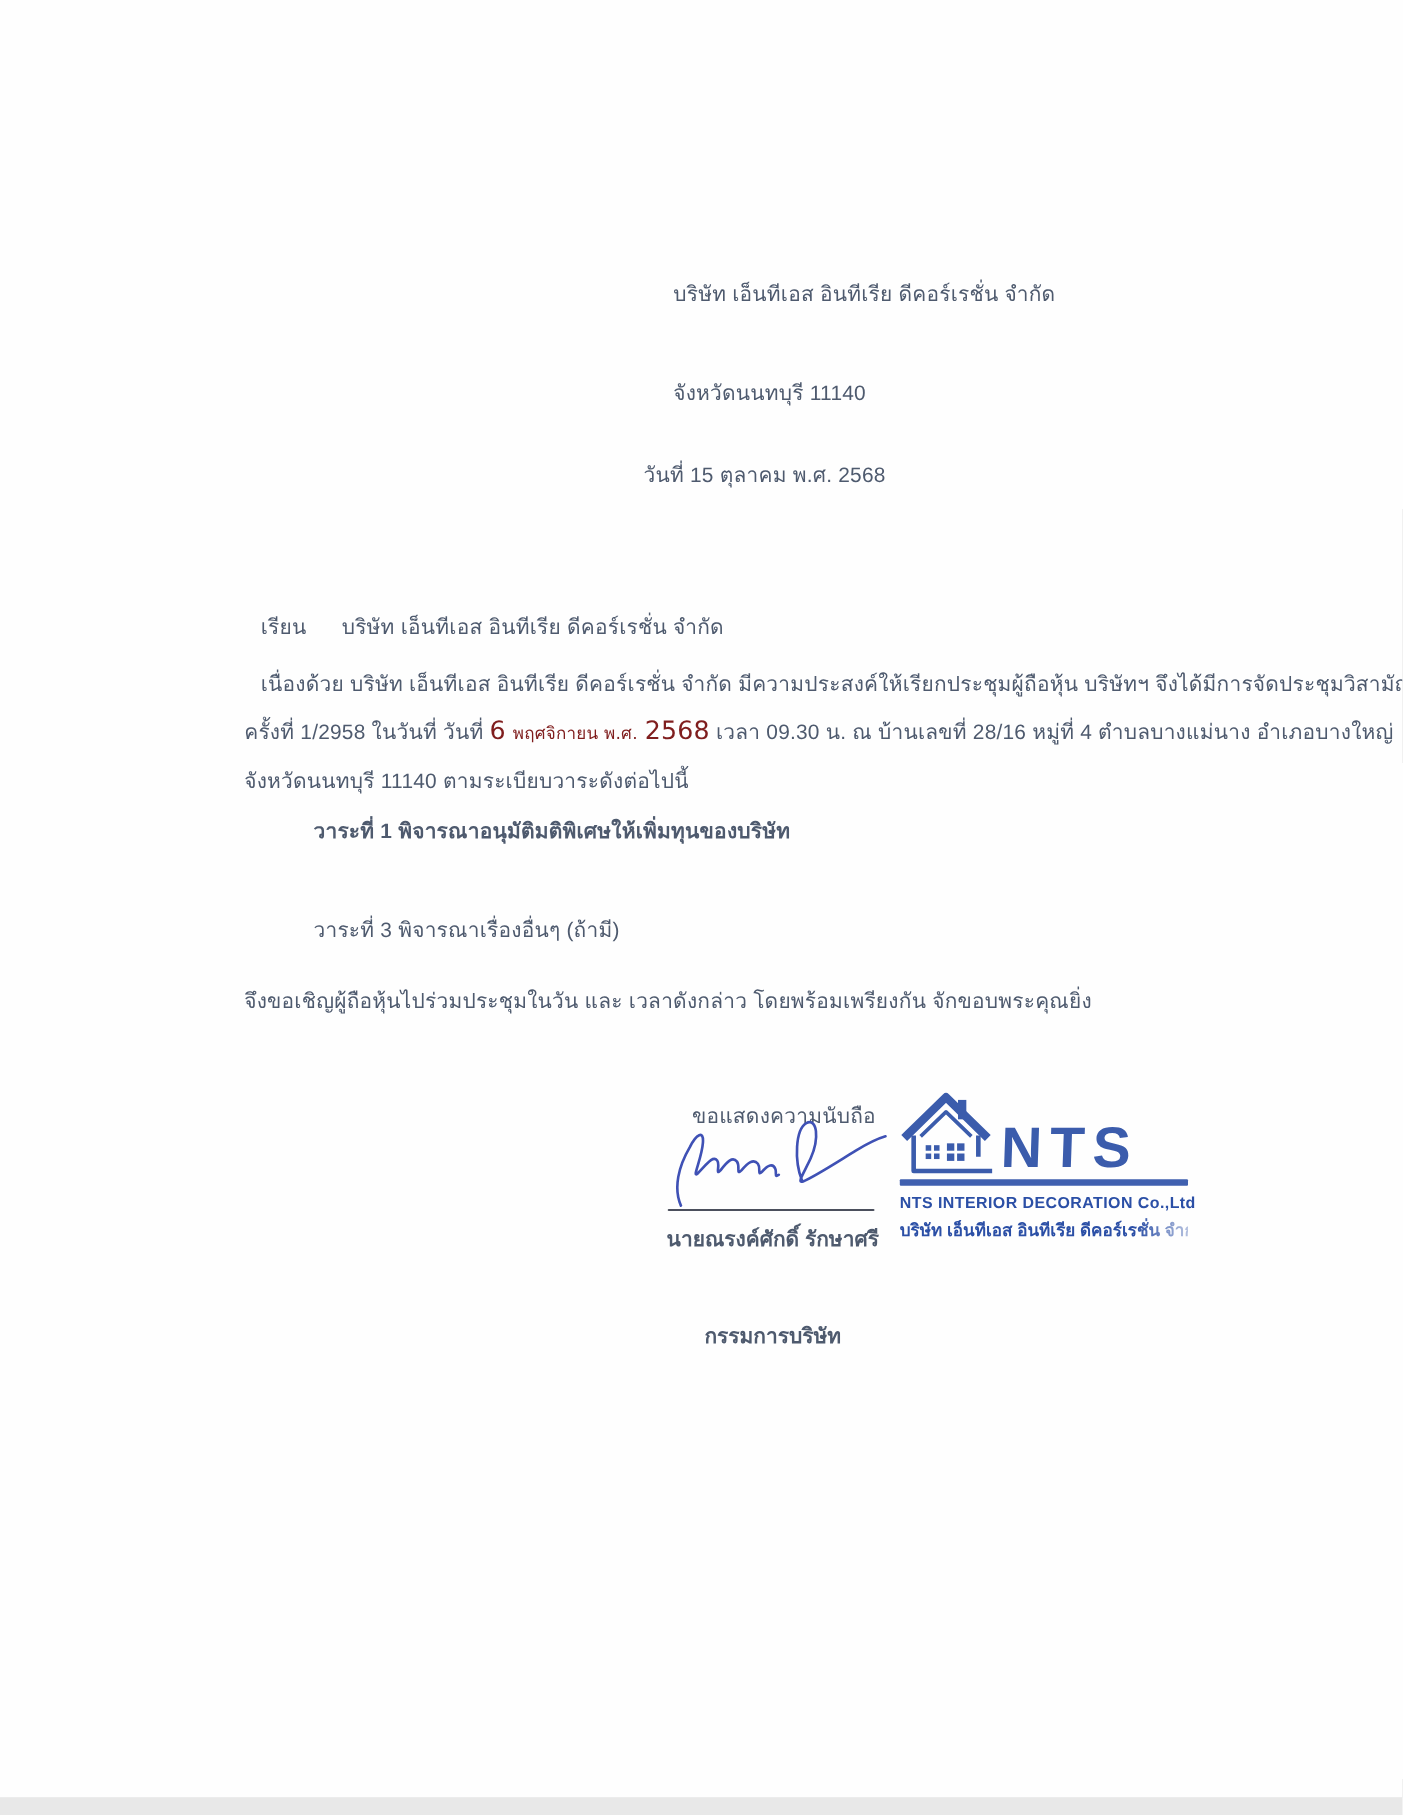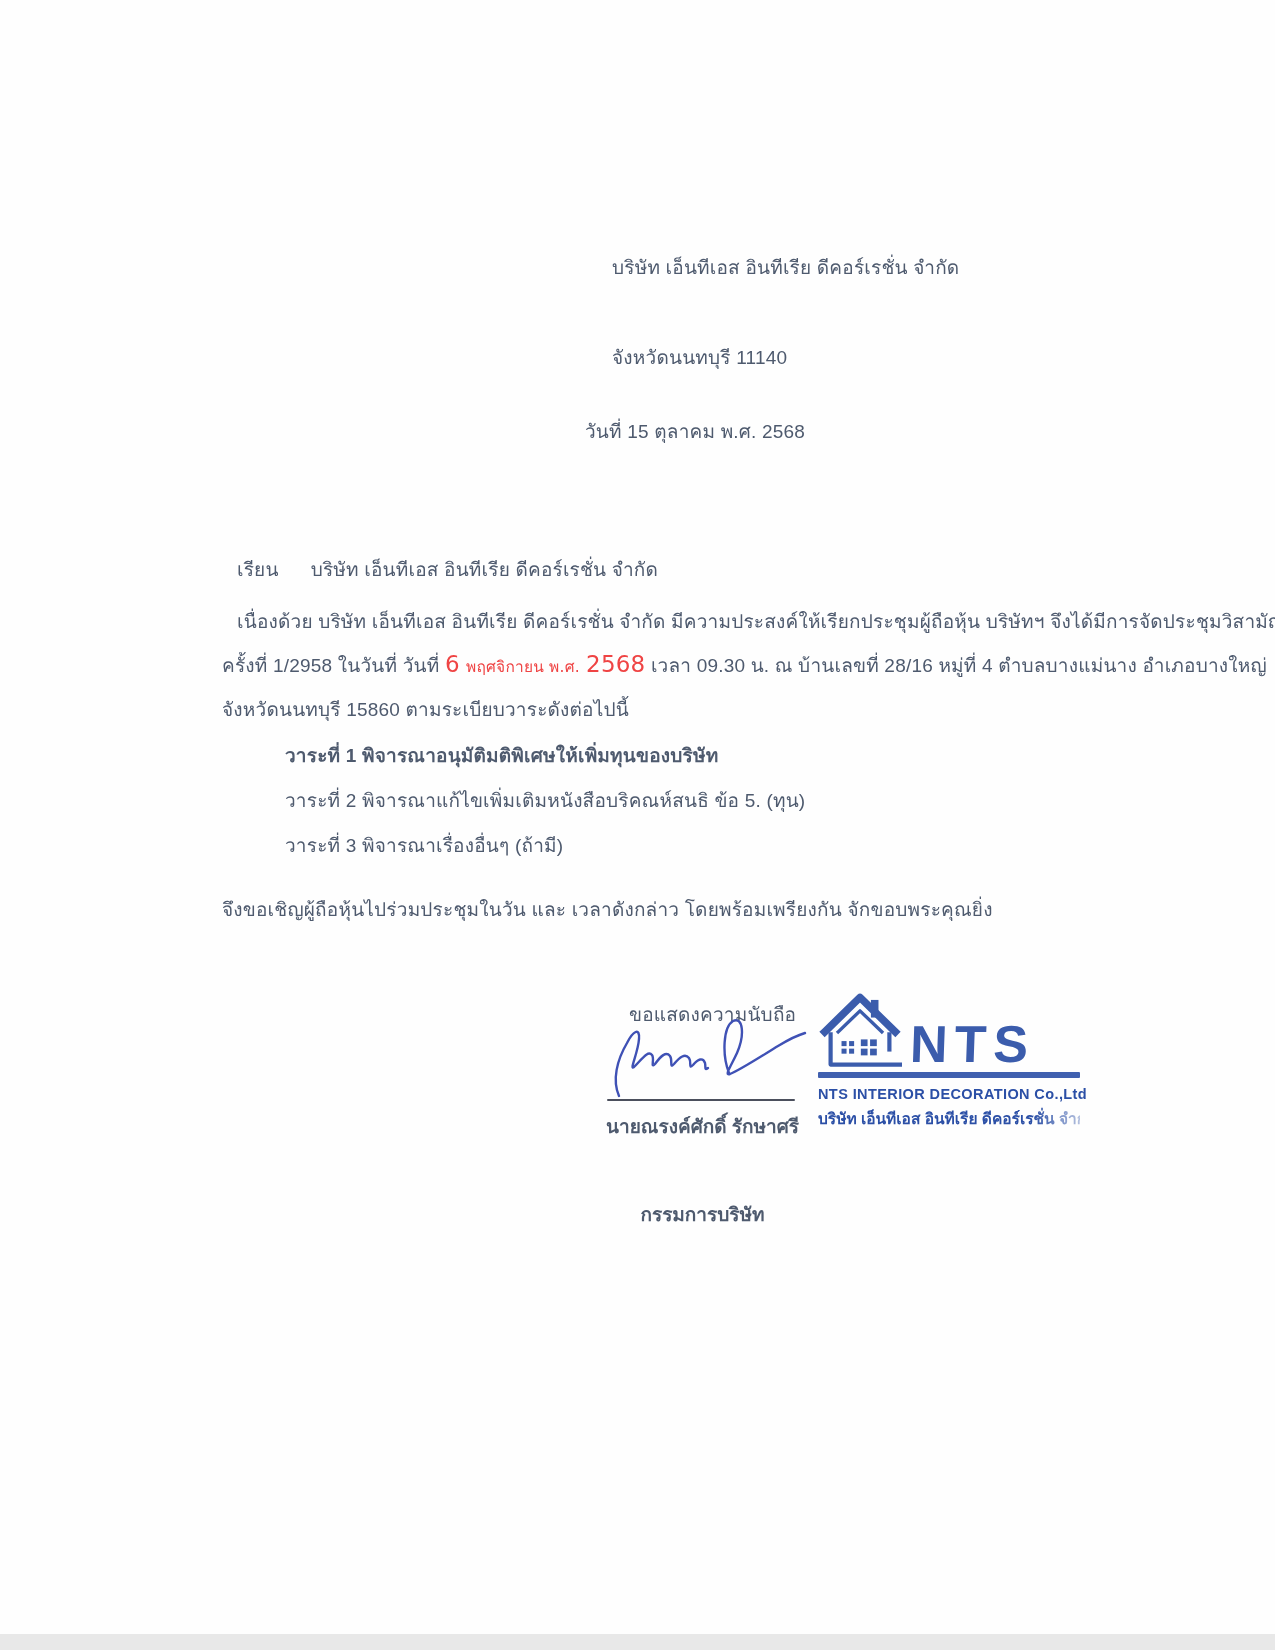--- a/index.html
+++ b/index.html
@@ -15,21 +15,21 @@
     color: #4e5a6e;
   }
   .line {
     position: absolute;
     white-space: nowrap;
     font-size: 19px;
     letter-spacing: 0.2px;
   }
   .inserted {
     font-family: "DejaVu Sans", "Liberation Sans", sans-serif;
-    color: #ef4444;
+    color: #7f1d1d;
   }
   .inserted .num { font-size: 23px; }
   .inserted .mon { font-size: 15.5px; }
   .sig-svg { position: absolute; left: 598px; top: 1010px; }
   .sig-rule {
     position: absolute;
     left: 607px; top: 1099px;
     width: 188px; height: 2px;
     background: #4b4f5c;
     border-radius: 1px;
@@ -103,24 +103,23 @@
   </div>
 
   <div class="line" style="left:237px; top:606px;">เนื่องด้วย บริษัท  เอ็นทีเอส อินทีเรีย  ดีคอร์เรชั่น   จำกัด มีความประสงค์ให้เรียกประชุมผู้ถือหุ้น บริษัทฯ จึงได้มีการจัดประชุมวิสามัญ</div>
 
   <div class="line" style="left:222px; top:650px;">
     <span>ครั้งที่ 1/2958 ในวันที่  วันที่</span>
     <span class="inserted"><span class="num">6</span> <span class="mon">พฤศจิกายน พ.ศ.</span> <span class="num">2568</span></span>
     <span>เวลา 09.30 น.  ณ  บ้านเลขที่  28/16  หมู่ที่  4  ตำบลบางแม่นาง   อำเภอบางใหญ่</span>
   </div>
 
-  <div class="line" style="left:222px; top:694px;">จังหวัดนนทบุรี   15860   ตามระเบียบวาระดังต่อไปนี้</div>
+  <div class="line" style="left:222px; top:694px;">จังหวัดนนทบุรี   11140   ตามระเบียบวาระดังต่อไปนี้</div>
 
   <div class="line" style="left:285px; top:740px;font-weight:bold;">วาระที่ 1 พิจารณาอนุมัติมติพิเศษให้เพิ่มทุนของบริษัท</div>
-  <div class="line" style="left:285px; top:785px;">วาระที่ 2 พิจารณาแก้ไขเพิ่มเติมหนังสือบริคณห์สนธิ ข้อ 5. (ทุน)</div>
   <div class="line" style="left:285px; top:830px;">วาระที่ 3 พิจารณาเรื่องอื่นๆ (ถ้ามี)</div>
 
   <div class="line" style="left:222px; top:894px;">จึงขอเชิญผู้ถือหุ้นไปร่วมประชุมในวัน และ เวลาดังกล่าว โดยพร้อมเพรียงกัน จักขอบพระคุณยิ่ง</div>
 
   <div class="line" style="left:629px; top:999px;">ขอแสดงความนับถือ</div>
 
   <svg class="sig-svg" width="212" height="92" viewBox="0 0 212 92">
     <g fill="none" stroke="#3f51b5" stroke-width="2.4" stroke-linecap="round" stroke-linejoin="round">
       <path d="M21,86 C14,70 19,50 29,33 C35,21 42,17 41,29 C40,43 31,61 36,57 C44,49 50,40 54,45 C57,49 52,59 57,54 C63,46 68,41 72,46 C75,50 71,59 76,54 C82,47 87,43 91,48 C94,52 90,60 95,55 C100,49 105,47 107,53 C108,57 106,61 110,58"></path>
       <path d="M131,63 C124,45 125,17 135,11 C145,6 147,25 139,43 C133,56 126,66 132,64 C142,60 162,47 180,36 C190,30 200,25 207,23"></path>

